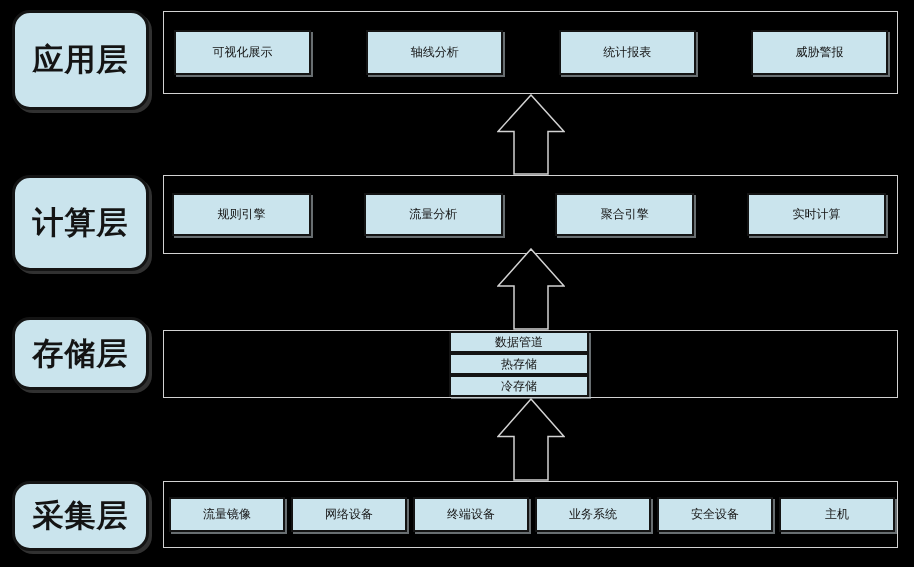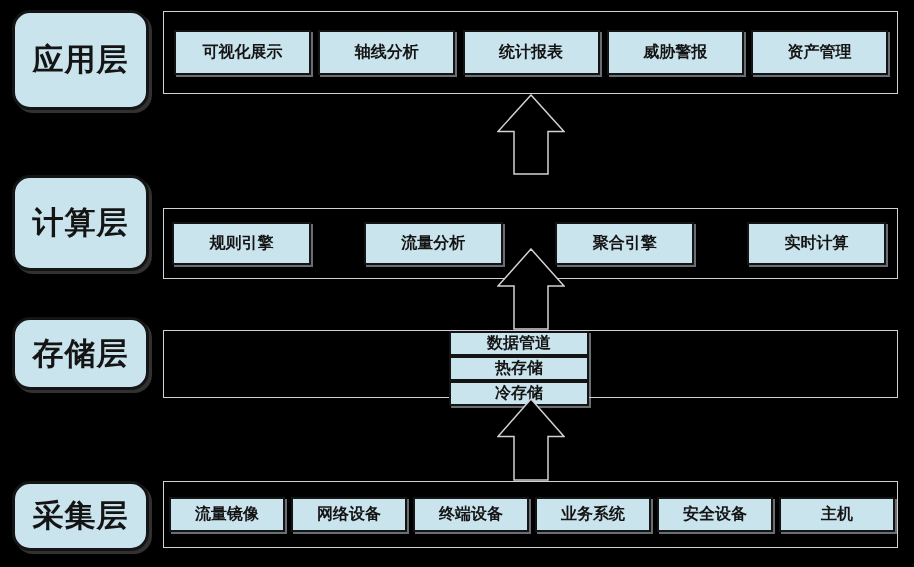--- a/index.html
+++ b/index.html
@@ -38,34 +38,34 @@
     align-items: center;
     justify-content: space-between;
   }
   .node {
     background: var(--box-fill, #cae4ed);
     border: 2px solid var(--box-border, #141414);
     box-sizing: border-box;
     display: flex;
     align-items: center;
     justify-content: center;
-    font-size: 16px;
-    font-weight: bold;
+    font-size: 12px;
+    font-weight: normal;
     color: var(--text, #141414);
     box-shadow: 2px 2px 0 rgba(190,200,205,0.55);
     white-space: nowrap;
   }
   #label1 { top: 10px;  height: 100px; }
   #label2 { top: 175px; height: 96px; }
   #label3 { top: 317px; height: 73px; }
   #label4 { top: 481px; height: 70px; }
 
   #row1 { top: 11px;  height: 83px; padding: 0 9px 0 10px; }
   #row1 .node { width: 137px; height: 45px; }
-  #row2 { top: 175px; height: 71px; padding: 0 11px 0 8px; margin-top: 33px; }
+  #row2 { top: 175px; height: 79px; padding: 0 11px 0 8px; }
   #row2 .node { width: 139px; height: 43px; }
   #row3 { top: 330px; height: 68px; padding: 0 90px 0 67px; flex-direction: column; }
   #row3 .node { width: 140px; height: 44px; }
   #row4 { top: 481px; height: 67px; padding: 0 2px 0 5px; }
   #row4 .node { width: 116px; height: 35px; }
 
   .arrow { position: absolute; left: 497px; width: 68px; display: block; }
   .arrow polygon {
     fill: var(--arrow-fill, #000);
     stroke: var(--arrow-outline, #d2d2d2);
@@ -79,21 +79,20 @@
 <body>
 
 <div class="stage">
 
   <div class="layer-label" id="label1">应用层</div>
   <div class="row-container" id="row1">
     <div class="node">可视化展示</div>
     <div class="node">轴线分析</div>
     <div class="node">统计报表</div>
     <div class="node">威胁警报</div>
-    <div class="node">资产管理</div>
   </div>
 
   <svg class="arrow" id="arrow1" viewBox="0 0 68 82" preserveAspectRatio="none" xmlns="http://www.w3.org/2000/svg">
     <polygon points="34,1 1,38 17,38 17,81 51,81 51,38 67,38"></polygon>
   </svg>
 
   <div class="layer-label" id="label2">计算层</div>
   <div class="row-container" id="row2">
     <div class="node">规则引擎</div>
     <div class="node">流量分析</div>

